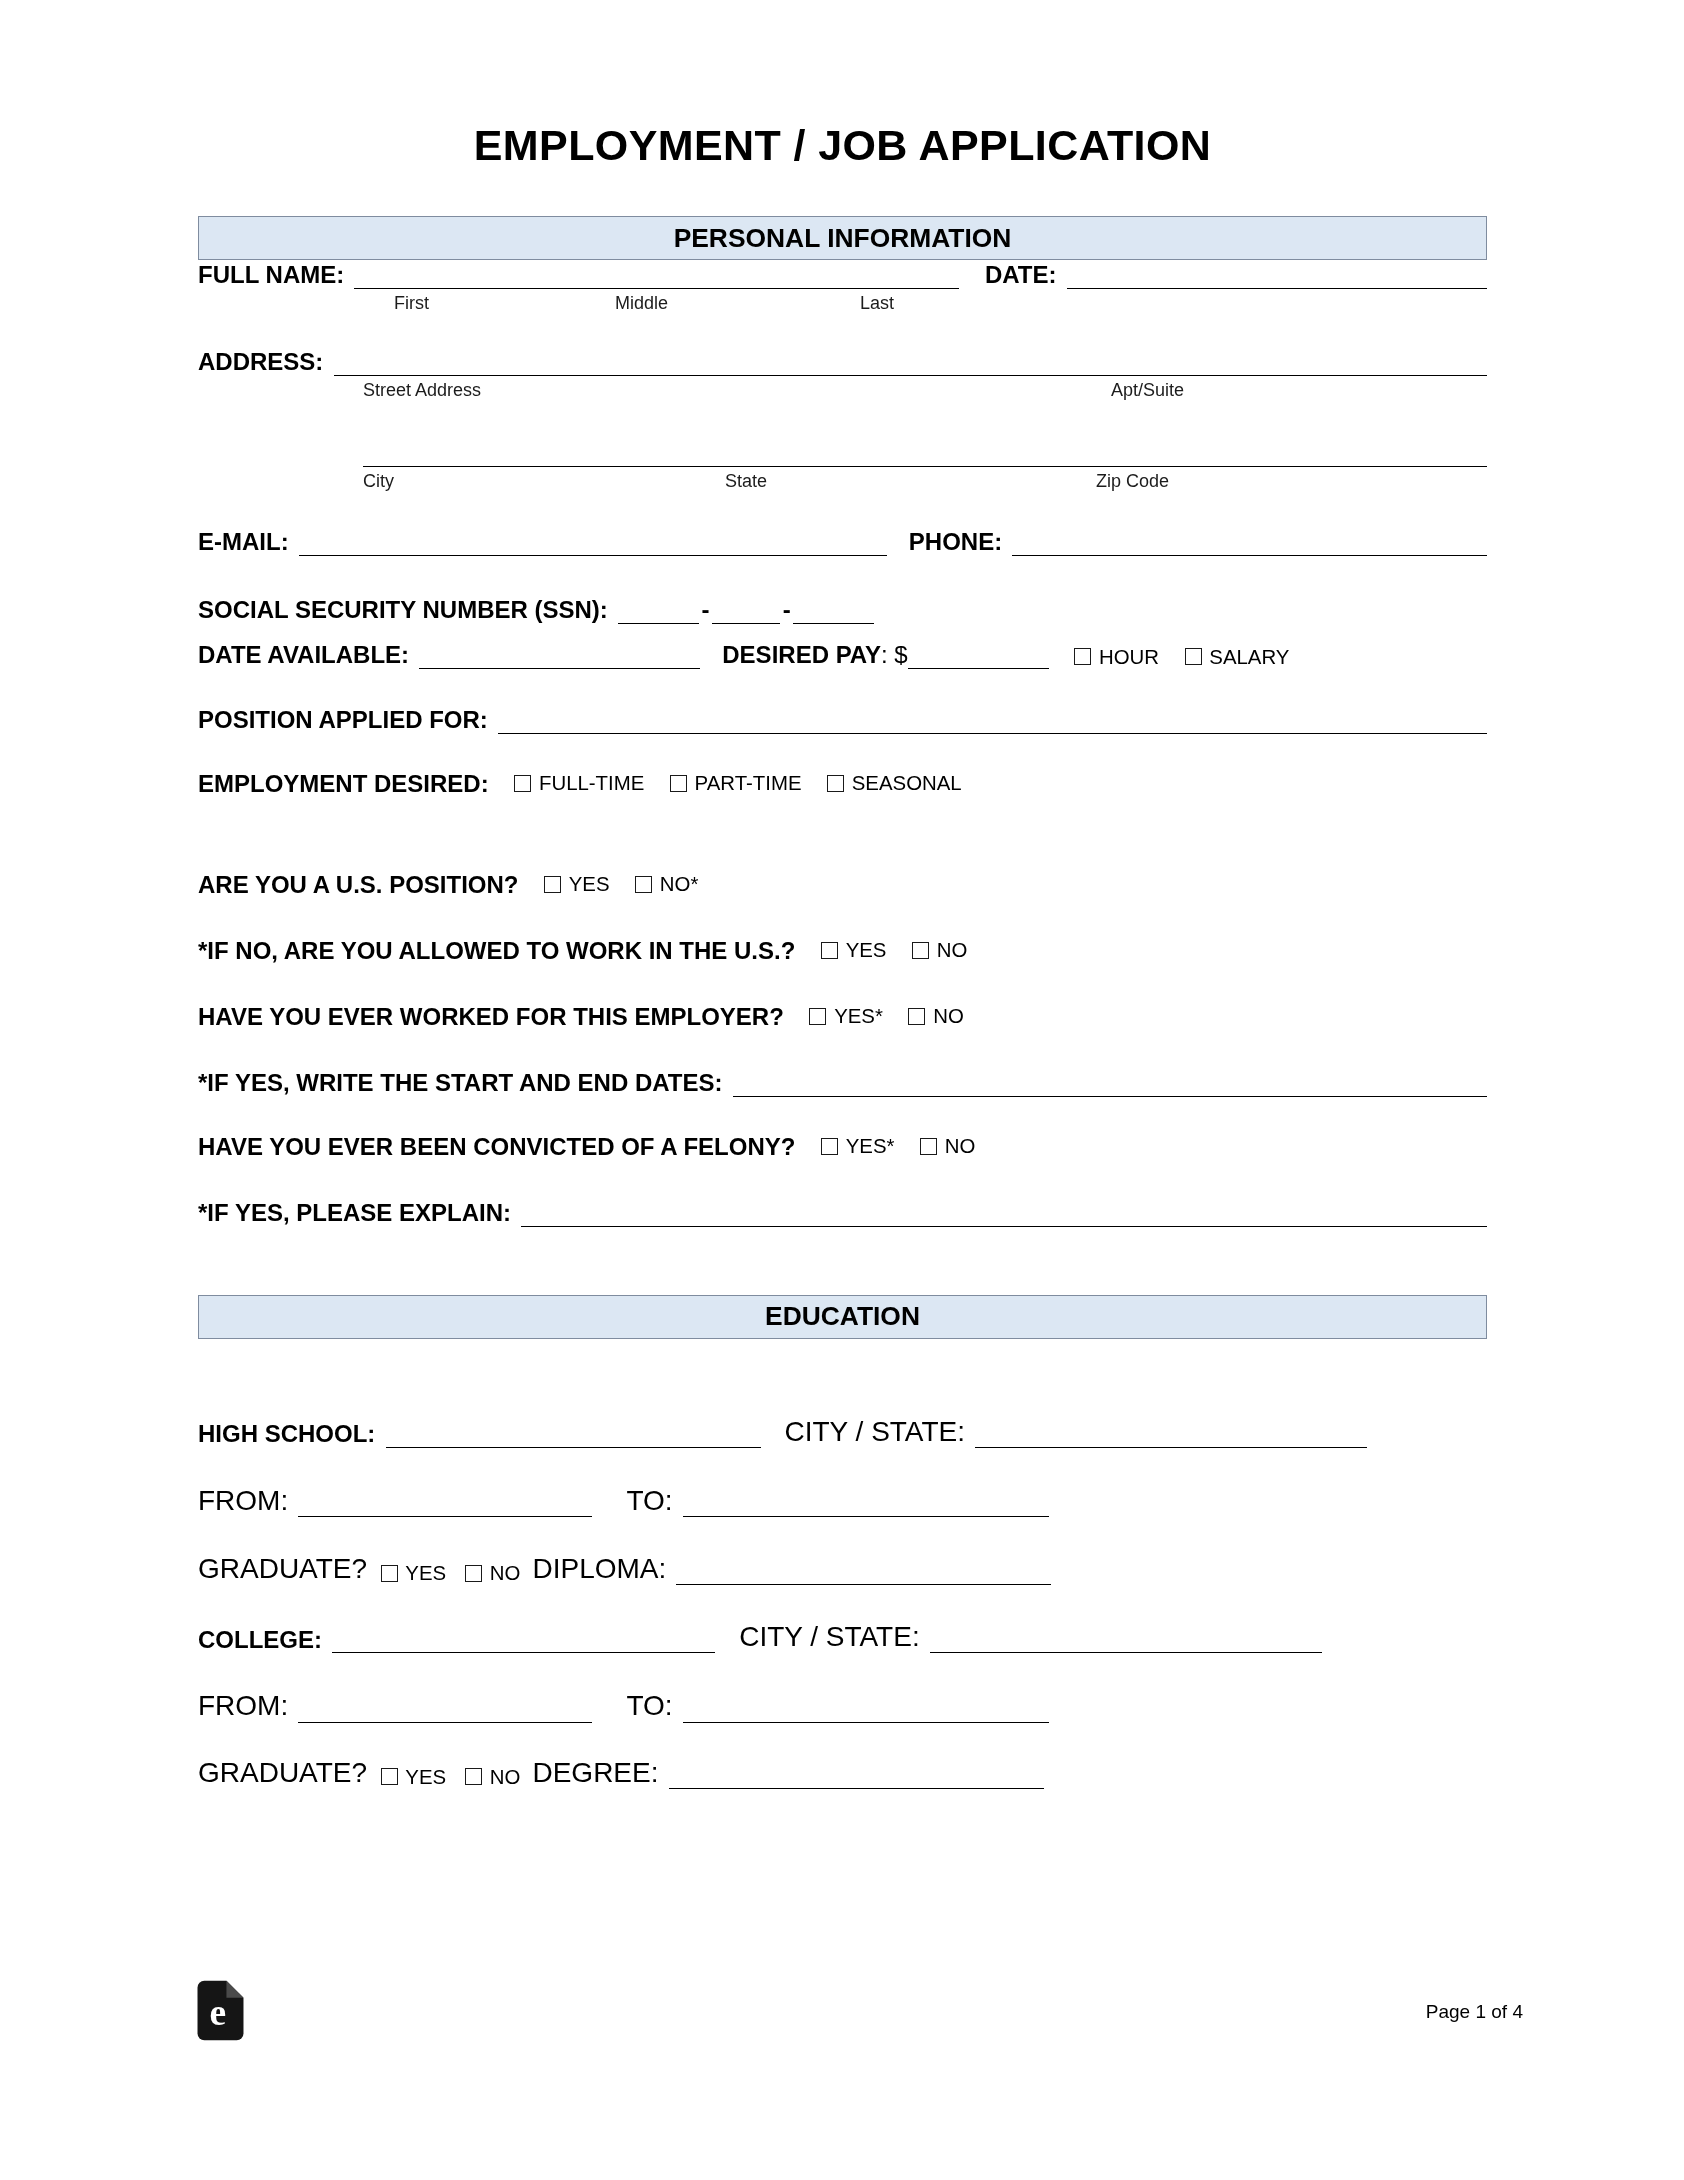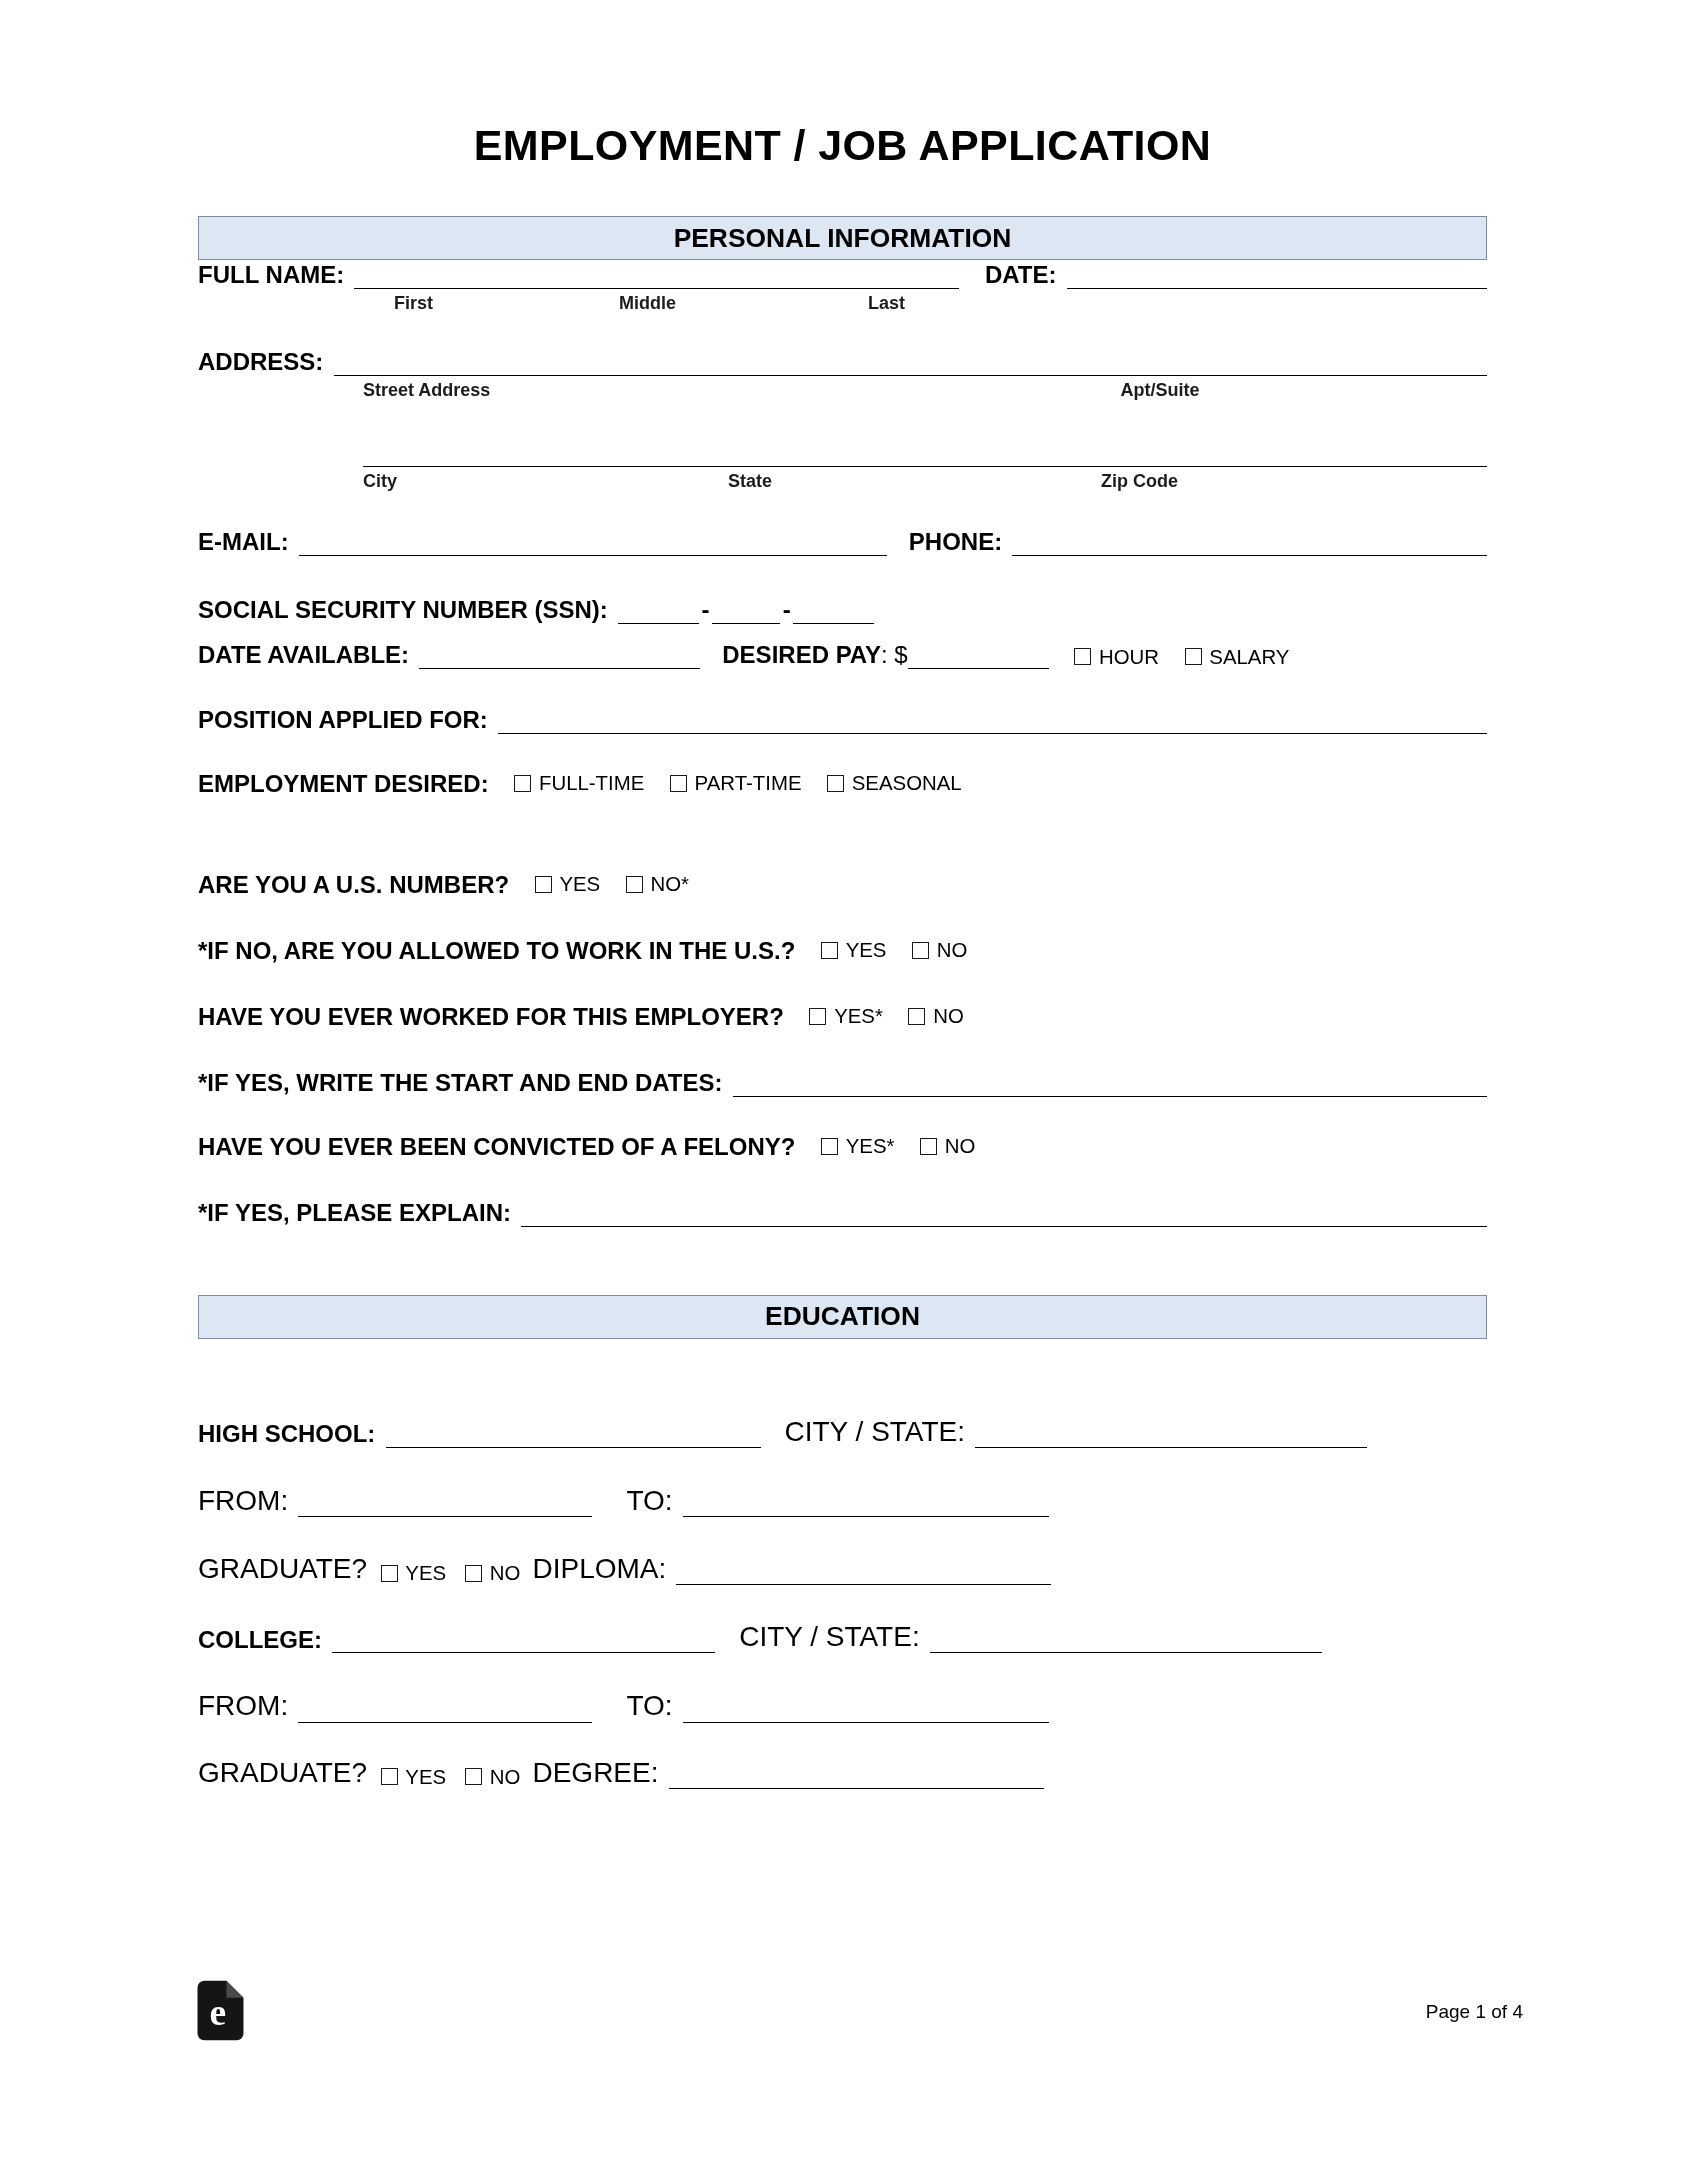--- a/index.html
+++ b/index.html
@@ -43,21 +43,21 @@
   .plain { font-size: 24px; font-weight: 400; line-height: 1.15; margin-left: 5.1px; }
   .dash  { font-size: 24px; font-weight: 700; line-height: 1.15; padding: 0 2.6px; }
   .line {
     display: inline-block;
     border-bottom: 1.7px solid #000;
     height: 24px;
     margin-left: 10.2px;
   }
   .grow { flex: 1 1 auto; }
   .subrow { margin-top: 4.3px; white-space: nowrap; font-size: 0; }
-  .sub { display: inline-block; font-size: 18px; color: #1c1c1c; line-height: 1.2; font-weight: bold; }
+  .sub { display: inline-block; font-size: 18px; color: #1c1c1c; line-height: 1.2; }
   .opt {
     display: inline-flex;
     align-items: center;
     margin-left: 25.6px;
     padding-bottom: 1.7px;
   }
   .cb {
     width: 17px; height: 17px;
     border: 1.7px solid #1a1a1a;
     background: #fff;
@@ -164,21 +164,21 @@
         <span class="optlbl">PART-TIME</span>
       </span>
       <span class="opt">
         <span class="cb"></span>
         <span class="optlbl">SEASONAL</span>
       </span>
     </div>
 
 
     <div class="row center" style="margin-top:72px">
-      <span class="lbl">ARE YOU A U.S. NUMBER?</span>
+      <span class="lbl">ARE YOU A U.S. POSITION?</span>
       <span class="opt">
         <span class="cb"></span>
         <span class="optlbl">YES</span>
       </span>
       <span class="opt">
         <span class="cb"></span>
         <span class="optlbl">NO*</span>
       </span>
     </div>
 

